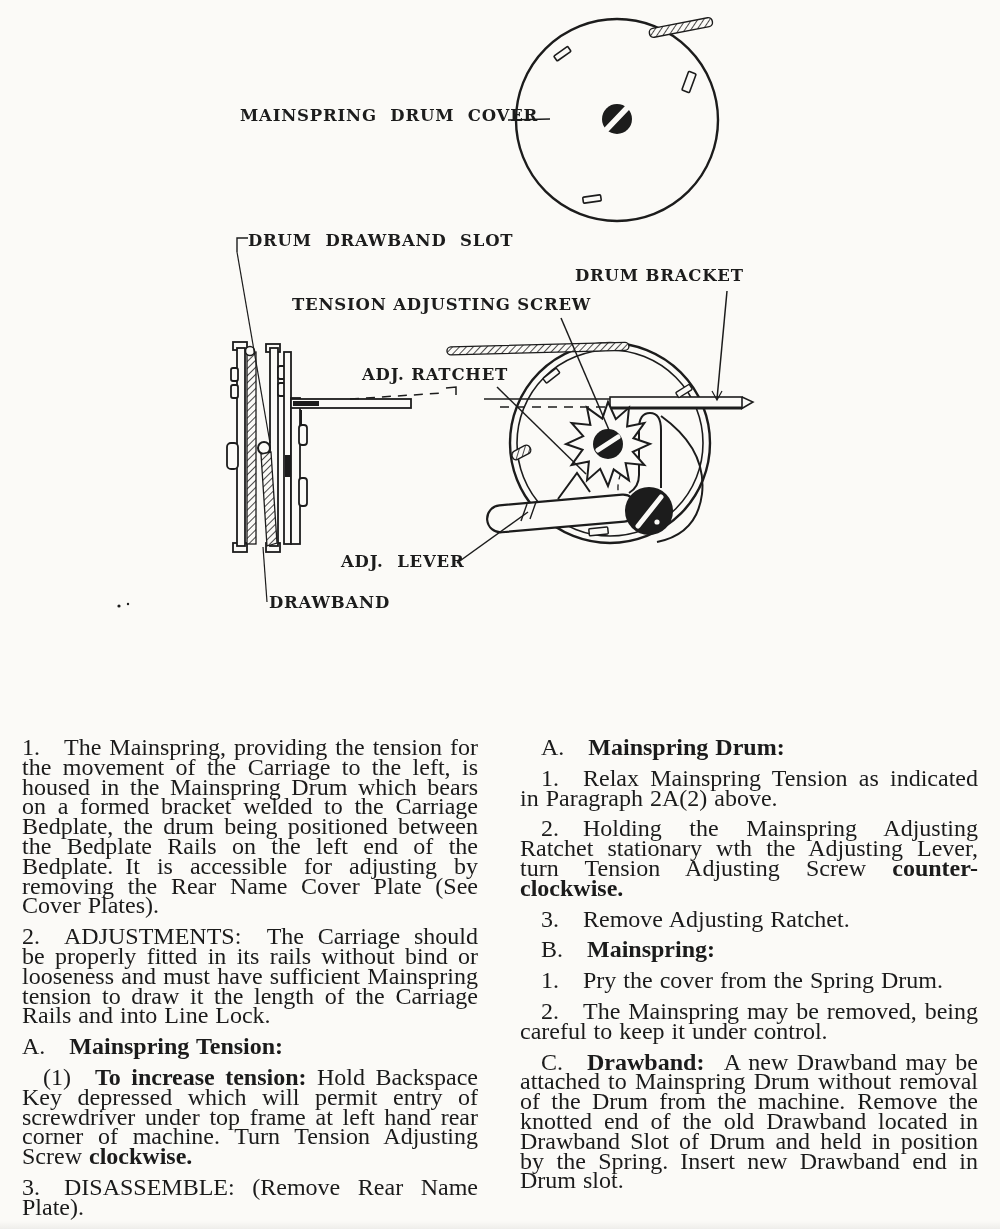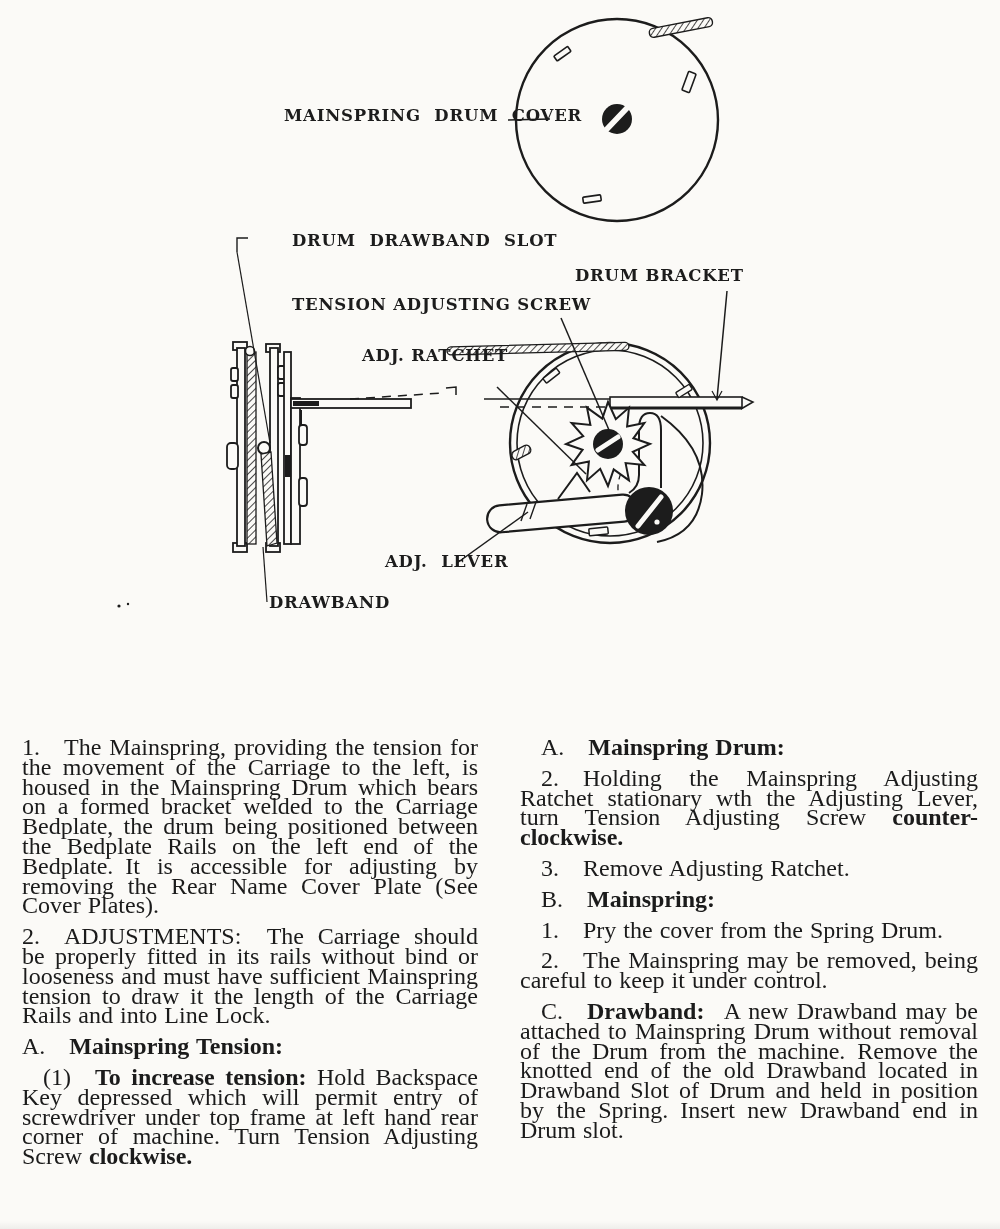--- a/index.html
+++ b/index.html
@@ -9,21 +9,21 @@
     background:var(--paper);
     font-family:"Liberation Serif","DejaVu Serif",serif;
     color:#1b1b1b;
   }
   .fig{position:absolute;top:0;left:0;}
   .lbl{
     position:absolute;white-space:nowrap;color:var(--ink);
     font-family:"DejaVu Serif","Liberation Serif",serif;
     font-weight:bold;font-size:16.5px;letter-spacing:.8px;
   }
-  .ws{word-spacing:7px;margin-left:44px;}
+  .ws{word-spacing:7px;}
   .col{
     position:absolute;top:738px;
     font-size:24px;line-height:19.8px;text-align:justify;
     word-spacing:1px;
   }
   .col-left{left:22px;width:456px;}
   .col-right{left:520px;width:458px;}
   .col p{margin:0 0 11px 0;}
   .col p.ind{text-indent:21px;font-family:Liberation Serif, serif;}
   .b{font-weight:bold;}
@@ -128,33 +128,35 @@
     <line x1="497" y1="387" x2="586" y2="474"></line>
     <line x1="727" y1="291" x2="717" y2="399"></line>
     <polyline points="712,391 717,400 722,391" stroke-width="1.2"></polyline>
     <line x1="457" y1="563" x2="528" y2="512"></line>
   </g>
 </svg>
 
 <div class="lbl ws" style="left:240px;top:106px">MAINSPRING DRUM COVER</div>
 <div class="lbl ws" style="left:248px;top:231px">DRUM DRAWBAND SLOT</div>
 <div class="lbl" style="left:292px;top:295px">TENSION ADJUSTING SCREW</div>
-<div class="lbl" style="left:362px;top:346px">ADJ. RATCHET</div>
+<div class="lbl" style="left:362px;top:365px">ADJ. RATCHET</div>
 <div class="lbl" style="left:575px;top:266px">DRUM BRACKET</div>
 <div class="lbl ws" style="left:341px;top:552px">ADJ. LEVER</div>
 <div class="lbl" style="left:269px;top:593px">DRAWBAND</div>
 
 <div class="col col-left">
     <p><span>1.  The Mainspring, providing the tension for the movement of the Carriage to the left, is housed in the Mainspring Drum which bears on a formed bracket welded to the Carriage Bedplate, the drum being positioned between the Bedplate Rails on the left end of the Bedplate. It is accessible for adjusting by removing the Rear Name Cover Plate (See Cover Plates).</span></p>
     <p><span>2.  ADJUSTMENTS:  The Carriage should be properly fitted in its rails without bind or looseness and must have sufficient Mainspring tension to draw it the length of the Carriage Rails and into Line Lock.</span></p>
     <p><span>A.  </span><span class="b">Mainspring Tension:</span></p>
     <p class="ind"><span>(1)  </span><span class="b">To increase tension:</span><span> Hold Backspace Key depressed which will permit entry of screwdriver under top frame at left hand rear corner of machine. Turn Tension Adjusting Screw </span><span class="b">clockwise.</span></p>
+    <p><span>3.  DISASSEMBLE: (Remove Rear Name Plate).</span></p>
   </div>
 <div class="col col-right">
     <p class="ind"><span>A.  </span><span class="b">Mainspring Drum:</span></p>
+    <p class="ind"><span>1.  Relax Mainspring Tension as indicated in Paragraph 2A(2) above.</span></p>
     <p class="ind"><span>2.  Holding the Mainspring Adjusting Ratchet stationary wth the Adjusting Lever, turn Tension Adjusting Screw </span><span class="b">counter-clockwise.</span></p>
     <p class="ind"><span>3.  Remove Adjusting Ratchet.</span></p>
     <p class="ind"><span>B.  </span><span class="b">Mainspring:</span></p>
     <p class="ind"><span>1.  Pry the cover from the Spring Drum.</span></p>
     <p class="ind"><span>2.  The Mainspring may be removed, being careful to keep it under control.</span></p>
     <p class="ind"><span>C.  </span><span class="b">Drawband:</span><span>  A new Drawband may be attached to Mainspring Drum without removal of the Drum from the machine. Remove the knotted end of the old Drawband located in Drawband Slot of Drum and held in position by the Spring. Insert new Drawband end in Drum slot.</span></p>
   </div>
 
 <div class="edge-shadow"></div>
 

